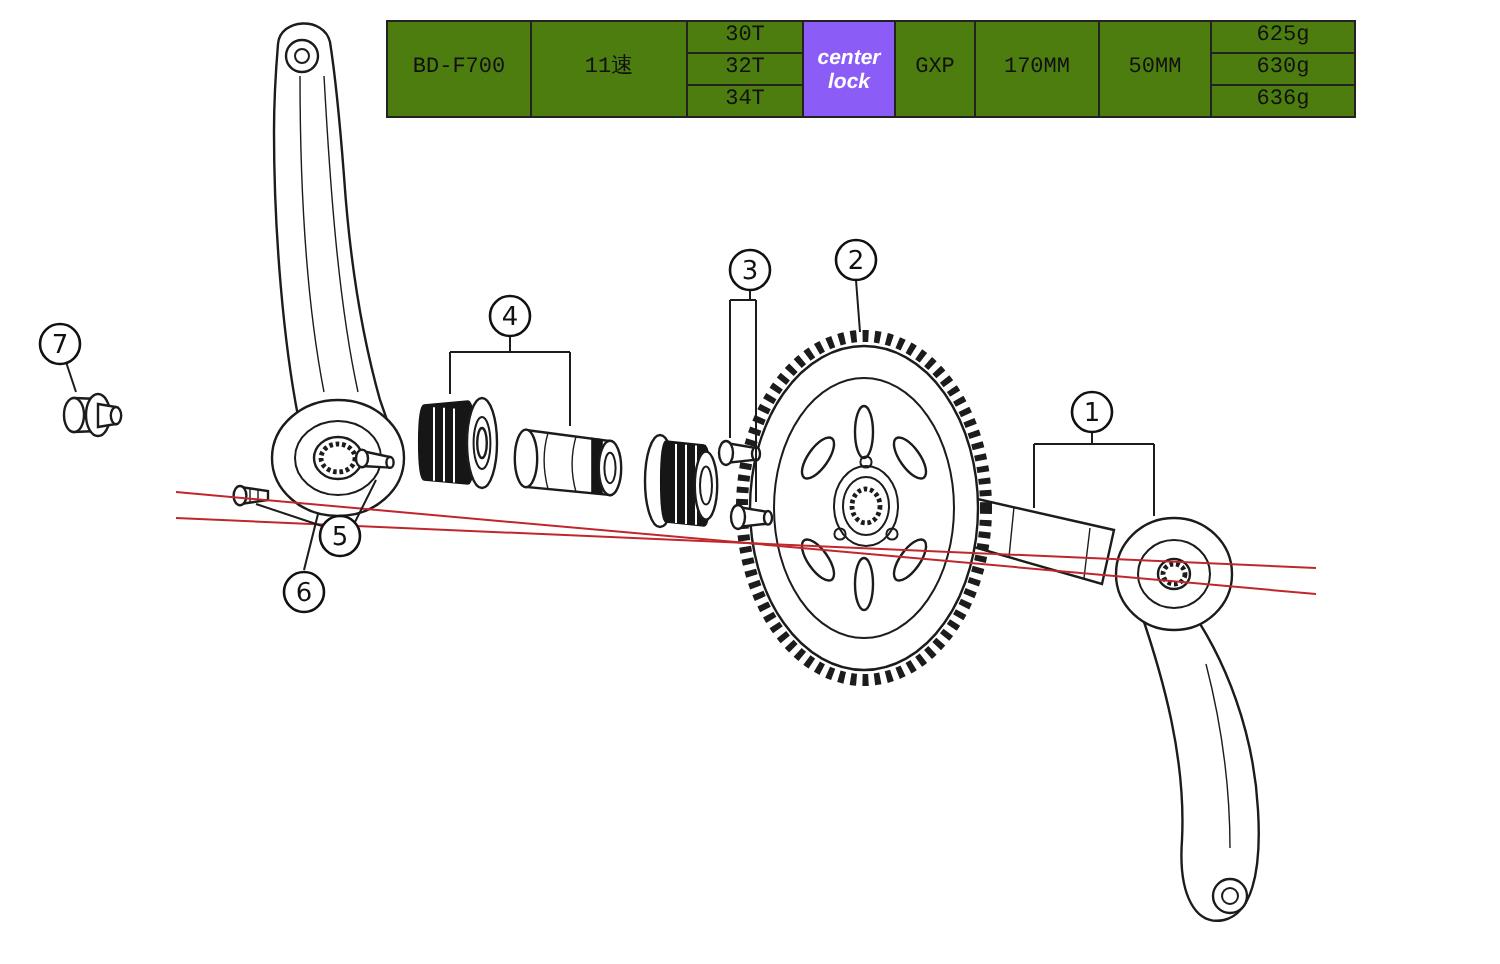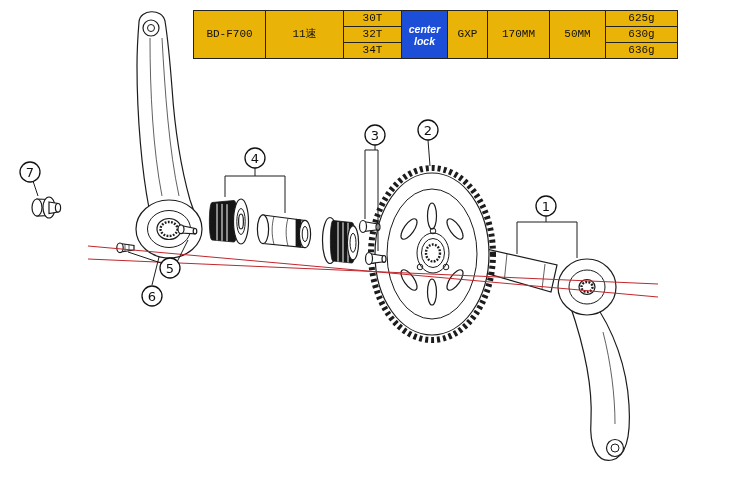--- a/index.html
+++ b/index.html
@@ -1,21 +1,21 @@
 <!DOCTYPE html>
 <html><head>
 <meta charset="utf-8">
 <style>
   html,body{margin:0;padding:0;background:#fff;}
   .canvas{position:relative;width:750px;height:482px;background:#fff;overflow:hidden;font-family:"Liberation Sans",sans-serif;}
   table.spec{position:absolute;left:193px;top:10px;border-collapse:collapse;table-layout:fixed;
     font-family:"Liberation Mono","DejaVu Sans Mono",monospace;font-size:11px;color:#111;}
   table.spec td{border:1px solid #222;text-align:center;vertical-align:middle;padding:0 2px;height:15px;
-    line-height:13px;background:#eab308;white-space:nowrap;}
-  table.spec td.lock{background:#1d4ed8;color:#fff;font-style:italic;font-weight:bold;font-size:10.5px;
+    line-height:13px;background:#4d7c0f;white-space:nowrap;}
+  table.spec td.lock{background:#8b5cf6;color:#fff;font-style:italic;font-weight:bold;font-size:10.5px;
     line-height:12px;font-family:"Liberation Sans",sans-serif;}
   svg.diagram{position:absolute;left:0;top:0;}
   .w{fill:#fff;stroke:#1c1c1c;stroke-width:1.2;}
   .n{fill:none;stroke:#1c1c1c;stroke-width:1;}
   .t{fill:none;stroke:#1c1c1c;stroke-width:.7;}
   .k{fill:#161616;stroke:#161616;stroke-width:.8;}
   .h{fill:none;stroke:#fff;stroke-width:1;}
   .red{fill:none;stroke:#c0272d;stroke-width:1;}
   .ld{fill:none;stroke:#1c1c1c;stroke-width:1;}
   .co{fill:#fff;stroke:#111;stroke-width:1.3;}

